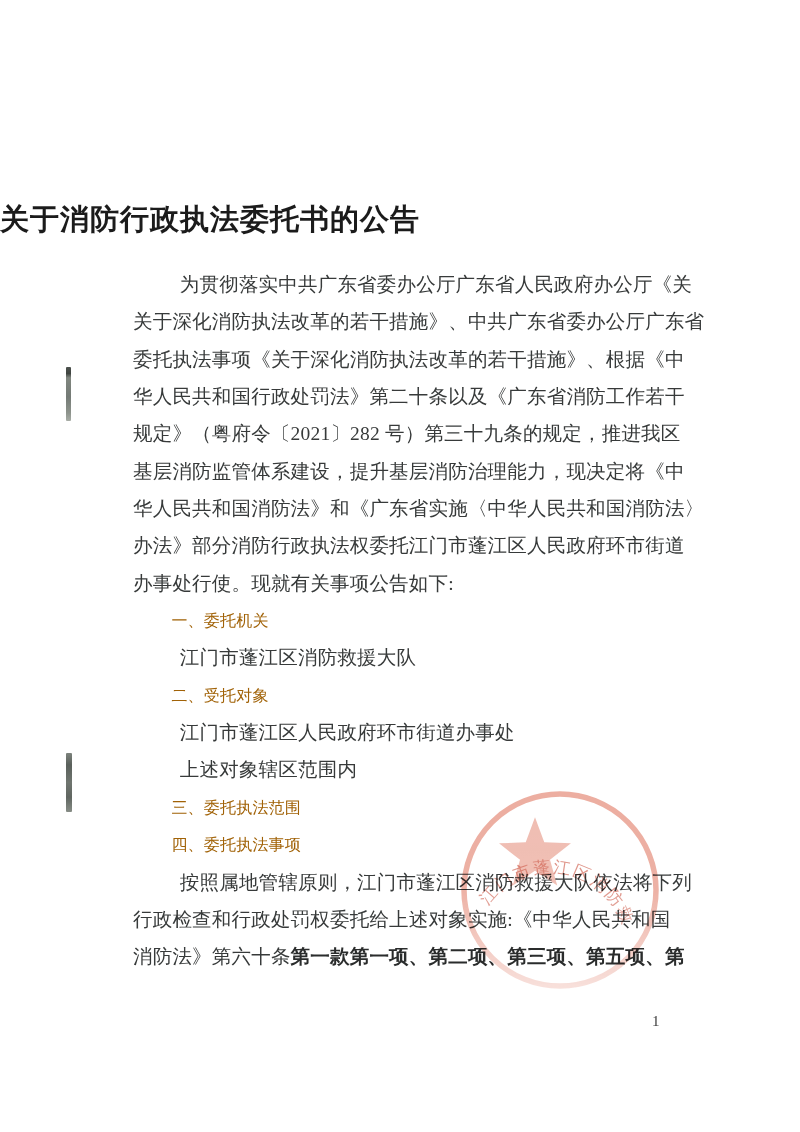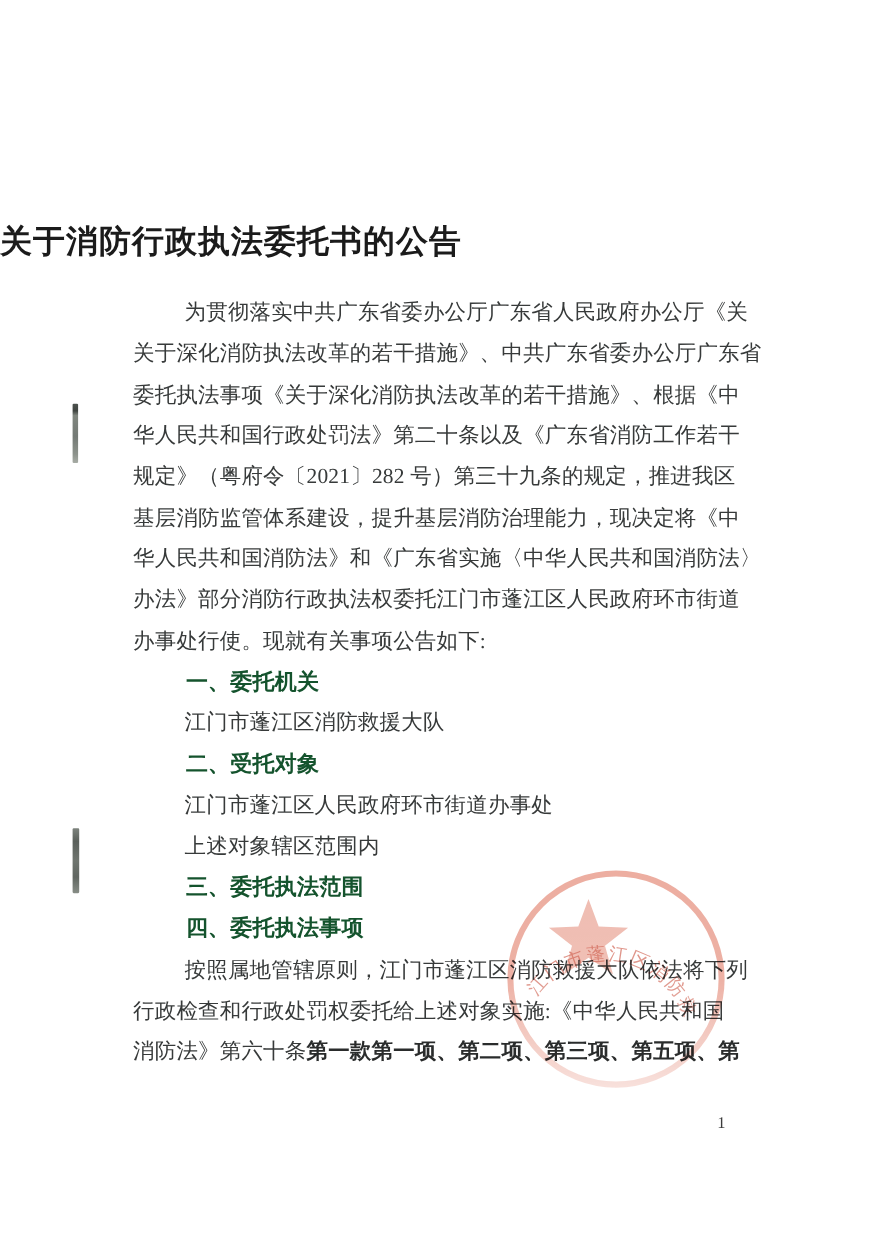--- a/index.html
+++ b/index.html
@@ -20,38 +20,38 @@
     font-family: "Liberation Serif", serif;
     font-weight: bold;
     font-size: 29px;
     letter-spacing: 1px;
     color: #1b1b1b;
     margin-top: 12px;
   }
   .doc-body {
     position: absolute;
     top: 266px;
-    left: 121px;
+    left: 133px;
     width: 545px;
   }
   .line {
     height: 37.35px;
     line-height: 37.35px;
     font-size: 19.5px;
     letter-spacing: 0.2px;
     color: #373a3a;
     white-space: nowrap;
     font-family: "Liberation Serif", serif;
   }
   .line.indent { text-indent: 2.4em; }
   .line.heading {
     font-family: "Liberation Sans", sans-serif;
-    font-weight: bold;
-    font-size: 20px;
-    color: #14532d;
+    font-weight: normal;
+    font-size: 16px;
+    color: #a16207;
   }
   .line .bold {
     font-family: Liberation Serif, serif;
     font-weight: bold;
     color: #2a2c2c;
   }
   .seal {
     position: absolute;
     left: 455px;
     top: 785px;

